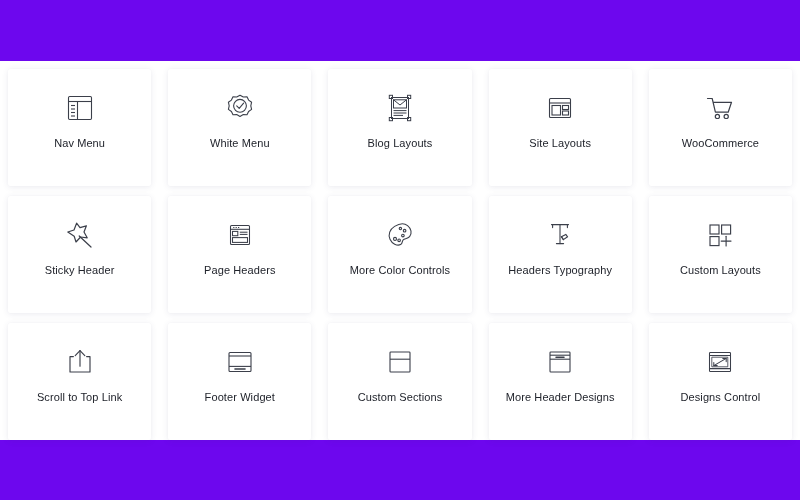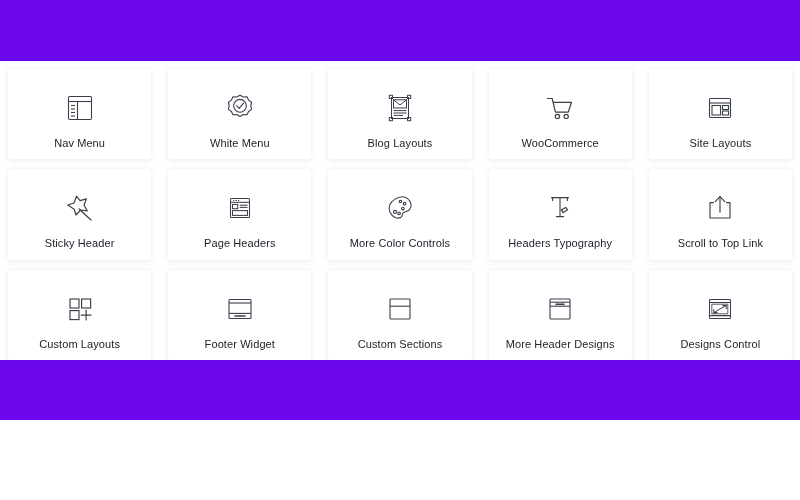--- a/index.html
+++ b/index.html
@@ -9,21 +9,21 @@
   body {
     width: 800px;
     height: 500px;
     background: #ffffff;
     font-family: "Liberation Sans", sans-serif;
     overflow: hidden;
     position: relative;
   }
   #page {
     width: 800px;
-    height: 420px;
+    height: 500px;
     position: relative;
     background: #ffffff;
     display: flex;
     flex-direction: column;
   }
   .band {
     width: 100%;
     background: #6D07EE;
     flex: 0 0 auto;
   }
@@ -130,40 +130,40 @@
             <rect x="24.5" y="4.3" width="3.2" height="3.2"></rect>
             <rect x="6.3" y="26.5" width="3.2" height="3.2"></rect>
             <rect x="24.5" y="26.5" width="3.2" height="3.2"></rect>
           </svg>
         </span>
         <div class="label">Blog Layouts</div>
       </div>
 
       <div class="card">
         <span class="icon">
-          <svg viewBox="0 0 34 34" fill="none" stroke="currentColor" stroke-width="1.2" stroke-linecap="round" stroke-linejoin="round">
-            <polyline points="4.5,7.5 9.2,7.5 12.4,21.2 25.2,21.2 28.5,11.3 10.2,11.3"></polyline>
-            <circle cx="14.4" cy="25.4" r="2.1"></circle>
-            <circle cx="23.2" cy="25.4" r="2.1"></circle>
-          </svg>
-        </span>
-        <div class="label">WooCommerce</div>
-      </div>
-
-      <div class="card">
-        <span class="icon">
           <svg viewBox="0 0 34 34" fill="none" stroke="currentColor" stroke-width="1.1">
             <rect x="6.5" y="7.5" width="21" height="19" rx="1"></rect>
             <line x1="6.5" y1="12" x2="27.5" y2="12"></line>
             <rect x="9" y="14.5" width="8.5" height="9.5"></rect>
             <rect x="19.5" y="14.5" width="6" height="4"></rect>
             <rect x="19.5" y="20" width="6" height="4"></rect>
           </svg>
         </span>
         <div class="label">Site Layouts</div>
+      </div>
+
+      <div class="card">
+        <span class="icon">
+          <svg viewBox="0 0 34 34" fill="none" stroke="currentColor" stroke-width="1.2" stroke-linecap="round" stroke-linejoin="round">
+            <polyline points="4.5,7.5 9.2,7.5 12.4,21.2 25.2,21.2 28.5,11.3 10.2,11.3"></polyline>
+            <circle cx="14.4" cy="25.4" r="2.1"></circle>
+            <circle cx="23.2" cy="25.4" r="2.1"></circle>
+          </svg>
+        </span>
+        <div class="label">WooCommerce</div>
       </div>
 
       <div class="card">
         <span class="icon">
           <svg viewBox="0 0 34 34" fill="none" stroke="currentColor" stroke-width="1.2" stroke-linejoin="round" stroke-linecap="round">
             <path d="M13.6 5.2 L11.0 12.0 L4.8 14.0 L11.2 18.2 L13.0 24.0 L17.6 19.0 L24.2 19.8 L21.0 14.0 L23.4 7.8 L17.0 9.6 Z"></path>
             <line x1="16.2" y1="18.0" x2="28.0" y2="29.0"></line>
           </svg>
         </span>
         <div class="label">Sticky Header</div>
@@ -210,40 +210,40 @@
             <line x1="13.4" y1="25.6" x2="20.6" y2="25.6"></line>
             <path d="M18.4 18.8 L22.8 16.4 L24.6 18.8 L20.4 21.6 Z"></path>
             <line x1="18.4" y1="18.8" x2="20.4" y2="21.6"></line>
           </svg>
         </span>
         <div class="label">Headers Typography</div>
       </div>
 
       <div class="card">
         <span class="icon">
-          <svg viewBox="0 0 34 34" fill="none" stroke="currentColor" stroke-width="1.15" stroke-linecap="round" stroke-linejoin="round">
-            <polyline points="10.4,11.6 7.0,11.6 7.0,27.0 27.0,27.0 27.0,11.6 23.6,11.6"></polyline>
-            <line x1="17" y1="5.6" x2="17" y2="21.2"></line>
-            <polyline points="12.2,10.6 17,5.6 21.8,10.6"></polyline>
-          </svg>
-        </span>
-        <div class="label">Scroll to Top Link</div>
-      </div>
-
-      <div class="card">
-        <span class="icon">
           <svg viewBox="0 0 34 34" fill="none" stroke="currentColor" stroke-width="1.15">
             <rect x="7.0" y="7.0" width="9.0" height="9.0"></rect>
             <rect x="18.6" y="7.0" width="9.0" height="9.0"></rect>
             <rect x="7.0" y="18.6" width="9.0" height="9.0"></rect>
             <line x1="23.1" y1="18.2" x2="23.1" y2="28.0" stroke-linecap="round"></line>
             <line x1="18.2" y1="23.1" x2="28.0" y2="23.1" stroke-linecap="round"></line>
           </svg>
         </span>
         <div class="label">Custom Layouts</div>
+      </div>
+
+      <div class="card">
+        <span class="icon">
+          <svg viewBox="0 0 34 34" fill="none" stroke="currentColor" stroke-width="1.15" stroke-linecap="round" stroke-linejoin="round">
+            <polyline points="10.4,11.6 7.0,11.6 7.0,27.0 27.0,27.0 27.0,11.6 23.6,11.6"></polyline>
+            <line x1="17" y1="5.6" x2="17" y2="21.2"></line>
+            <polyline points="12.2,10.6 17,5.6 21.8,10.6"></polyline>
+          </svg>
+        </span>
+        <div class="label">Scroll to Top Link</div>
       </div>
 
       <div class="card">
         <span class="icon">
           <svg viewBox="0 0 34 34" fill="none" stroke="currentColor" stroke-width="1.1">
             <rect x="6.0" y="7.5" width="22" height="19" rx="1"></rect>
             <line x1="6.0" y1="11.0" x2="28.0" y2="11.0"></line>
             <line x1="6.0" y1="21.4" x2="28.0" y2="21.4"></line>
             <line x1="12.0" y1="24.0" x2="22.0" y2="24.0" stroke-width="1.6" stroke-linecap="round"></line>
           </svg>

